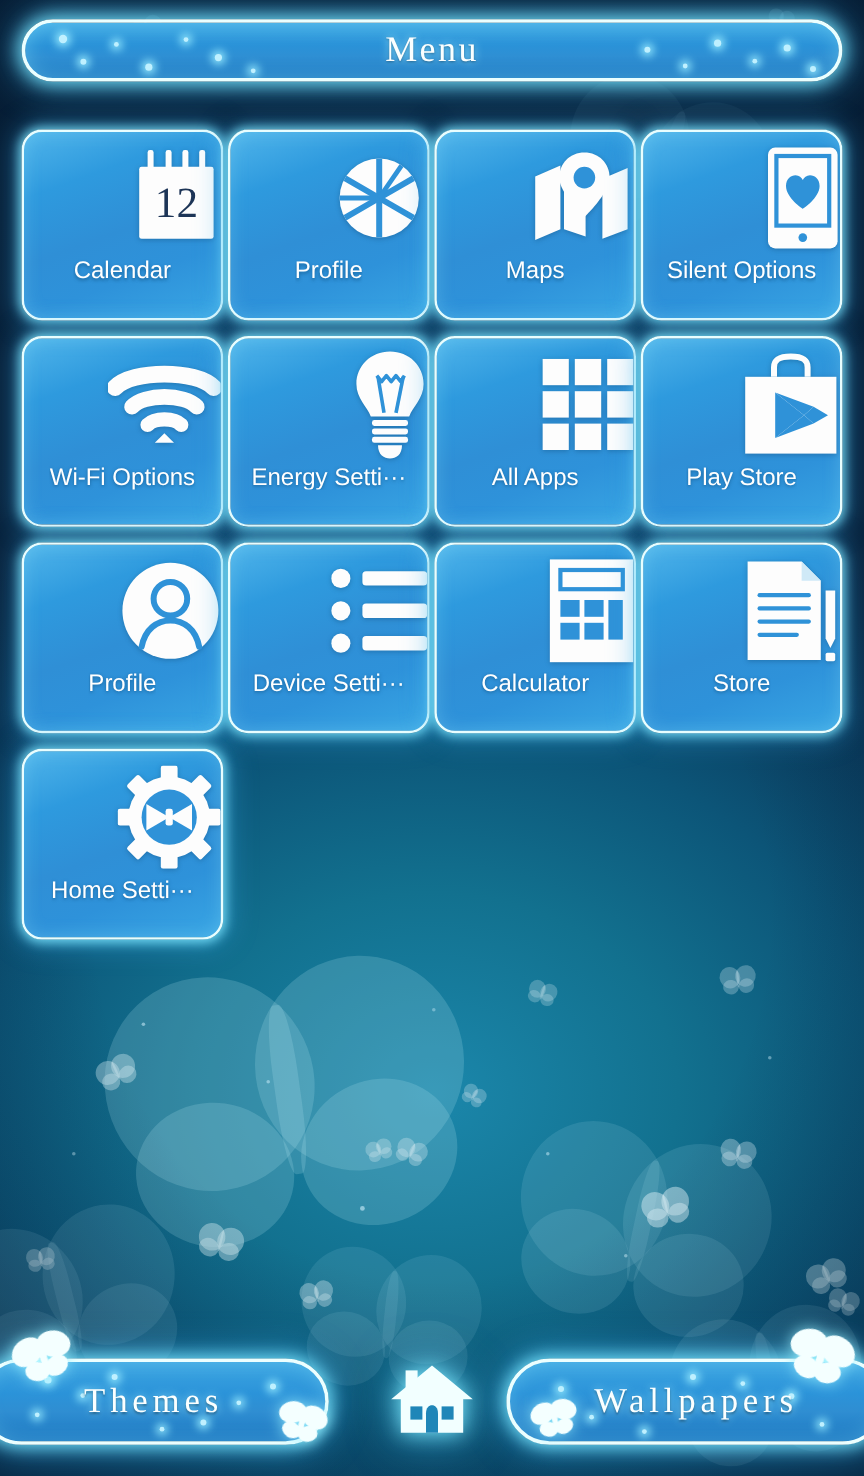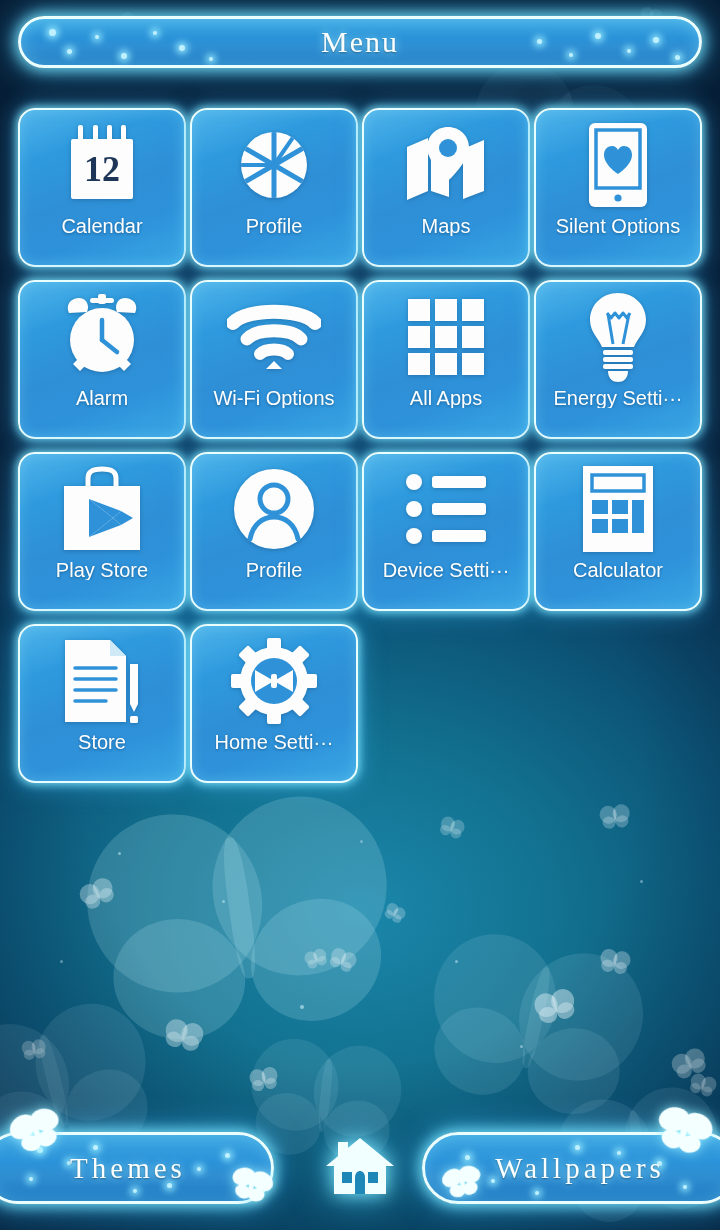--- a/index.html
+++ b/index.html
@@ -65,23 +65,22 @@
     border-radius:17px;
     background:linear-gradient(160deg,#4fb4ea 0%,#2e9ade 26%,#2f8fd6 52%,#2e92da 72%,#39a6e4 100%);
     border:2.5px solid #e8feff;
     box-shadow:0 0 9px 2px rgba(125,230,255,.85), 0 0 22px 6px rgba(55,170,235,.40),
                inset 0 0 14px rgba(160,240,255,.25);
     overflow:hidden;
     display:flex; flex-direction:column; align-items:center;
   }
   .tile .ico{
     height:106px; width:100%;
-    display:flex; align-items:center; justify-content:center;
+    display:flex; align-items:center; justify-content:flex-end;
     padding-top:4px;
-    font-weight:bold;
   }
   .tile .ico svg{ display:block; filter:drop-shadow(0 1px 2px rgba(10,60,100,.35)); }
   .tile .lab{
     font-size:20px; color:#ffffff; line-height:1;
     white-space:nowrap; text-shadow:0 1px 3px rgba(8,60,100,.55);
     max-width:162px; overflow:hidden;
   }
 
   
   #dock{ position:absolute; left:0; bottom:0; width:720px; height:124px;text-align:right; }
@@ -367,56 +366,56 @@
           <rect x="2" y="2" width="58" height="84" rx="6" fill="#fdfdfd"></rect>
           <rect x="9" y="9" width="44" height="58" fill="none" stroke="#2f92d8" stroke-width="3.5"></rect>
           <circle cx="31" cy="77" r="3.6" fill="#2f92d8"></circle>
           <path d="M31 53 C31 53 17 44 17 34 C17 28 21 25 25 25 C28 25 30 27 31 29 C32 27 34 25 37 25 C41 25 45 28 45 34 C45 44 31 53 31 53 Z" fill="#2f92d8"></path>
         </svg>
       </div>
       <div class="lab">Silent Options</div>
     </div>
   </div>
 
-  <div class="cellwrap">
-    <div class="tile">
-      <div class="ico">
-        <svg width="86" height="86" viewBox="0 0 86 86">
-          <g fill="#fdfdfd">
-            <path d="M10 19 C6 11 12 4 20 4 C27 4 31 11 28 18 Z"></path>
-            <path d="M76 19 C80 11 74 4 66 4 C59 4 55 11 58 18 Z"></path>
-            <rect x="39" y="0" width="8" height="10" rx="2"></rect>
-            <rect x="31" y="4" width="24" height="5" rx="2.5"></rect>
-            <circle cx="43" cy="46" r="32"></circle>
-            <path d="M14 70 L20 64 L27 71 L21 77 Z"></path>
-            <path d="M72 70 L66 64 L59 71 L65 77 Z"></path>
-          </g>
-          <g stroke="#2f92d8" stroke-width="4.5" stroke-linecap="round" fill="none">
-            <line x1="43" y1="46" x2="43" y2="26"></line>
-            <line x1="43" y1="46" x2="58" y2="58"></line>
-          </g>
-        </svg>
-      </div>
-      <div class="lab">Alarm</div>
-    </div>
-  </div>
 
   <div class="cellwrap">
     <div class="tile">
       <div class="ico">
         <svg width="94" height="76" viewBox="0 0 94 76">
           <g fill="none" stroke="#fdfdfd" stroke-linecap="round">
             <path d="M6 24 C20 9 74 9 88 24" stroke-width="14"></path>
             <path d="M20 40 C30 29 64 29 74 40" stroke-width="13"></path>
             <path d="M33 55 C39 49 55 49 61 55" stroke-width="12"></path>
           </g>
           <path d="M47 62 L55 70 L39 70 Z" fill="#fdfdfd"></path>
         </svg>
       </div>
       <div class="lab">Wi-Fi Options</div>
+    </div>
+  </div>
+
+  <div class="cellwrap">
+    <div class="tile">
+      <div class="ico">
+        <svg width="62" height="92" viewBox="0 0 62 92">
+          <g fill="#fdfdfd">
+            <path d="M31 2 C15 2 3 14 3 29 C3 41 12 48 15 56 L47 56 C50 48 59 41 59 29 C59 14 47 2 31 2 Z"></path>
+            <rect x="16" y="59" width="30" height="5" rx="2"></rect>
+            <rect x="16" y="66" width="30" height="5" rx="2"></rect>
+            <rect x="16" y="73" width="30" height="5" rx="2"></rect>
+            <path d="M21 80 L41 80 C41 88 36 91 31 91 C26 91 21 88 21 80 Z"></path>
+          </g>
+          <g stroke="#2f92d8" stroke-width="3" fill="none" stroke-linejoin="round">
+            <path d="M20 22 L24 27 L28 22 L32 27 L36 22 L40 27 L43 22"></path>
+            <path d="M21 23 L26 53"></path>
+            <path d="M42 23 L36 53"></path>
+          </g>
+        </svg>
+      </div>
+      <div class="lab">Energy Setti···</div>
     </div>
   </div>
 
   <div class="cellwrap">
     <div class="tile">
       <div class="ico">
         <svg width="76" height="76" viewBox="0 0 76 76">
           <g fill="#fdfdfd">
             <rect x="0" y="0" width="22" height="22"></rect>
             <rect x="27" y="0" width="22" height="22"></rect>
@@ -424,42 +423,20 @@
             <rect x="0" y="27" width="22" height="22"></rect>
             <rect x="27" y="27" width="22" height="22"></rect>
             <rect x="54" y="27" width="22" height="22"></rect>
             <rect x="0" y="54" width="22" height="22"></rect>
             <rect x="27" y="54" width="22" height="22"></rect>
             <rect x="54" y="54" width="22" height="22"></rect>
           </g>
         </svg>
       </div>
       <div class="lab">All Apps</div>
-    </div>
-  </div>
-
-  <div class="cellwrap">
-    <div class="tile">
-      <div class="ico">
-        <svg width="62" height="92" viewBox="0 0 62 92">
-          <g fill="#fdfdfd">
-            <path d="M31 2 C15 2 3 14 3 29 C3 41 12 48 15 56 L47 56 C50 48 59 41 59 29 C59 14 47 2 31 2 Z"></path>
-            <rect x="16" y="59" width="30" height="5" rx="2"></rect>
-            <rect x="16" y="66" width="30" height="5" rx="2"></rect>
-            <rect x="16" y="73" width="30" height="5" rx="2"></rect>
-            <path d="M21 80 L41 80 C41 88 36 91 31 91 C26 91 21 88 21 80 Z"></path>
-          </g>
-          <g stroke="#2f92d8" stroke-width="3" fill="none" stroke-linejoin="round">
-            <path d="M20 22 L24 27 L28 22 L32 27 L36 22 L40 27 L43 22"></path>
-            <path d="M21 23 L26 53"></path>
-            <path d="M42 23 L36 53"></path>
-          </g>
-        </svg>
-      </div>
-      <div class="lab">Energy Setti···</div>
     </div>
   </div>
 
   <div class="cellwrap">
     <div class="tile">
       <div class="ico">
         <svg width="82" height="86" viewBox="0 0 82 86">
           <path d="M27 20 L27 12 C27 6 31 3 41 3 C51 3 55 6 55 12 L55 20" fill="none" stroke="#fdfdfd" stroke-width="5"></path>
           <rect x="3" y="20" width="76" height="64" fill="#fdfdfd"></rect>
           <g fill="#2f92d8">

